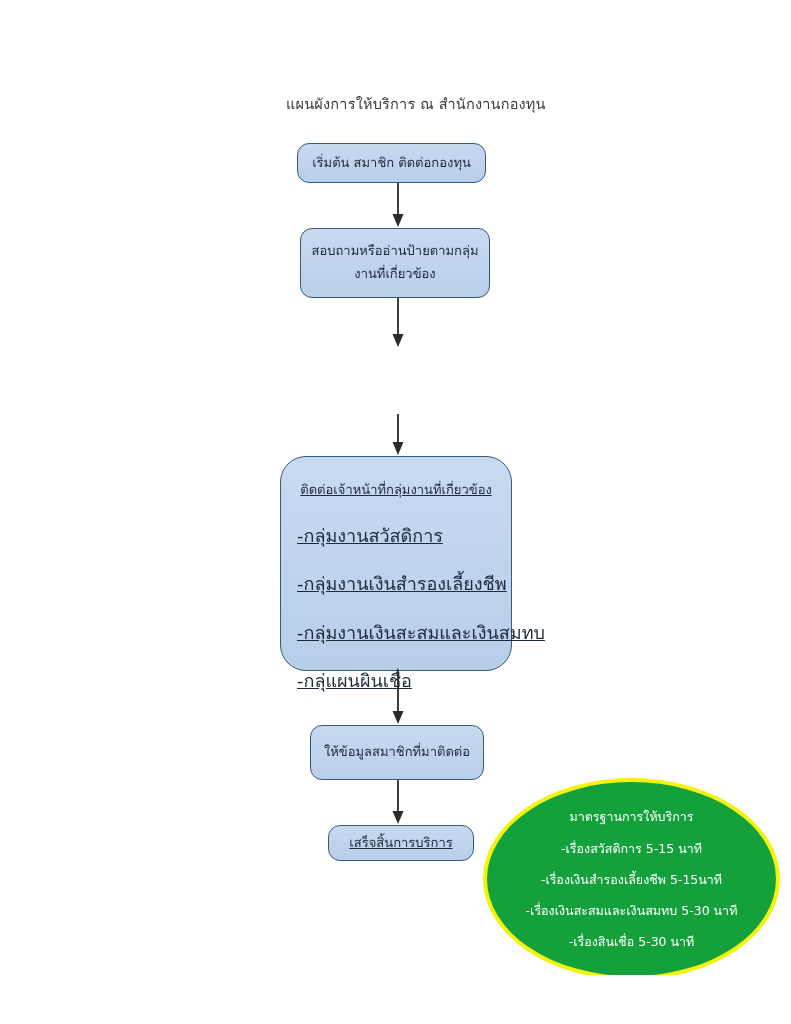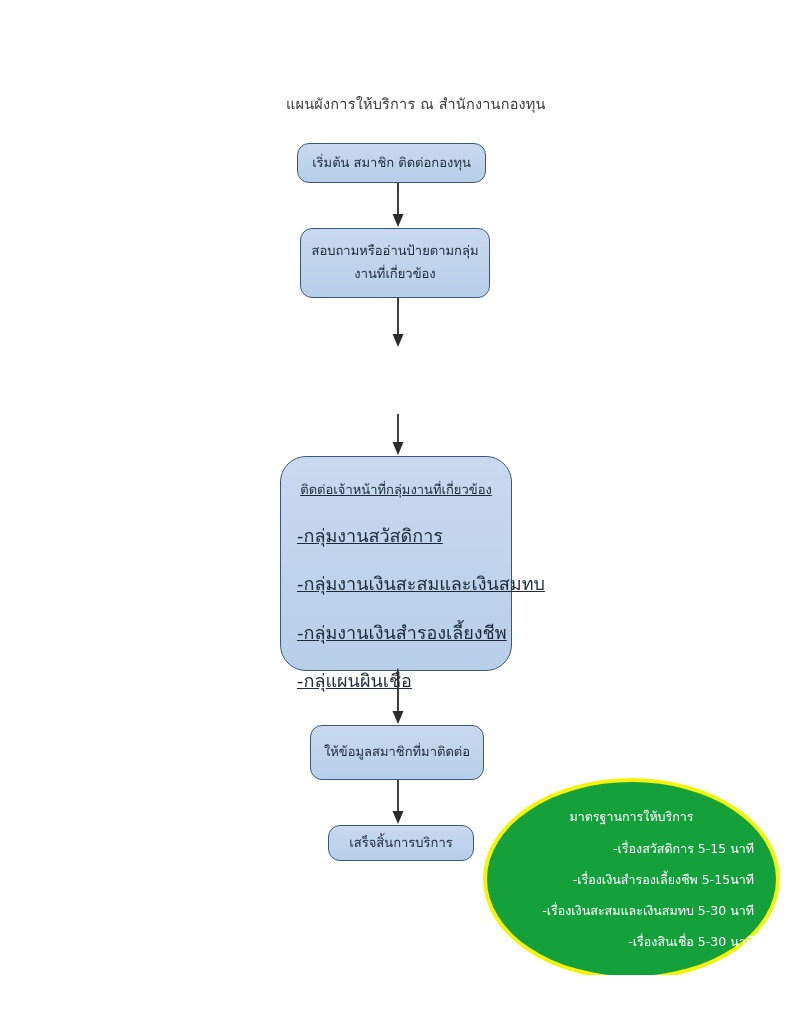--- a/index.html
+++ b/index.html
@@ -72,21 +72,21 @@
     white-space: nowrap;
   }
   #node-4 .list-item {
     padding-left: 16px;
     font-size: 18px;
     margin-bottom: 17px;
     white-space: nowrap;
   }
 
   #node-5 { left: 310px; top: 725px; width: 174px; height: 55px; }
-  #node-6 { left: 328px; top: 825px; width: 146px; height: 36px; }
+  #node-6 { left: 328px; top: 825px; width: 146px; height: 36px; text-decoration: underline; }
 
   
   .connector {
     position: absolute;
     width: 22px;
   }
   .connector svg { display: block; }
 
   
   #standards-ellipse {
@@ -106,21 +106,21 @@
     padding: 0 22px;
     box-sizing: border-box;
   }
   #standards-ellipse .std-title {
     text-align: center;
     font-size: 12.5px;
     margin-bottom: 12px;
     white-space: nowrap;
   }
   #standards-ellipse .std-item {
-    text-align: right;
+    text-align: center;
     font-size: 12.5px;
     margin-bottom: 11px;
     white-space: nowrap;
   }
   #standards-ellipse .std-item:last-child { margin-bottom: 0; }
 </style>
 </head>
 <body>
 
 <div id="page">
@@ -154,22 +154,22 @@
   <div class="connector" style="left:387px; top:414px; height:42px;">
     <svg width="22" height="42" viewBox="0 0 22 42" xmlns="http://www.w3.org/2000/svg">
       <line x1="11" y1="0" x2="11" y2="31" stroke="#2b2b2b" stroke-width="1.8"></line>
       <polygon points="11,41 5.5,28 16.5,28" fill="#2b2b2b"></polygon>
     </svg>
   </div>
 
   <div class="node" id="node-4">
     <span class="headline">ติดต่อเจ้าหน้าที่กลุ่มงานที่เกี่ยวข้อง</span>
     <span class="list-item">-กลุ่มงานสวัสดิการ</span>
+    <span class="list-item">-กลุ่มงานเงินสำรองเลี้ยงชีพ</span>
     <span class="list-item">-กลุ่มงานเงินสะสมและเงินสมทบ</span>
-    <span class="list-item">-กลุ่มงานเงินสำรองเลี้ยงชีพ</span>
     <span class="list-item">-กลุ่แผนผินเชื่อ</span>
   </div>
 
   <div class="connector" style="left:387px; top:671px; height:54px;">
     <svg width="22" height="54" viewBox="0 0 22 54" xmlns="http://www.w3.org/2000/svg">
       <line x1="11" y1="0" x2="11" y2="43" stroke="#2b2b2b" stroke-width="1.8"></line>
       <polygon points="11,53 5.5,40 16.5,40" fill="#2b2b2b"></polygon>
     </svg>
   </div>
 

